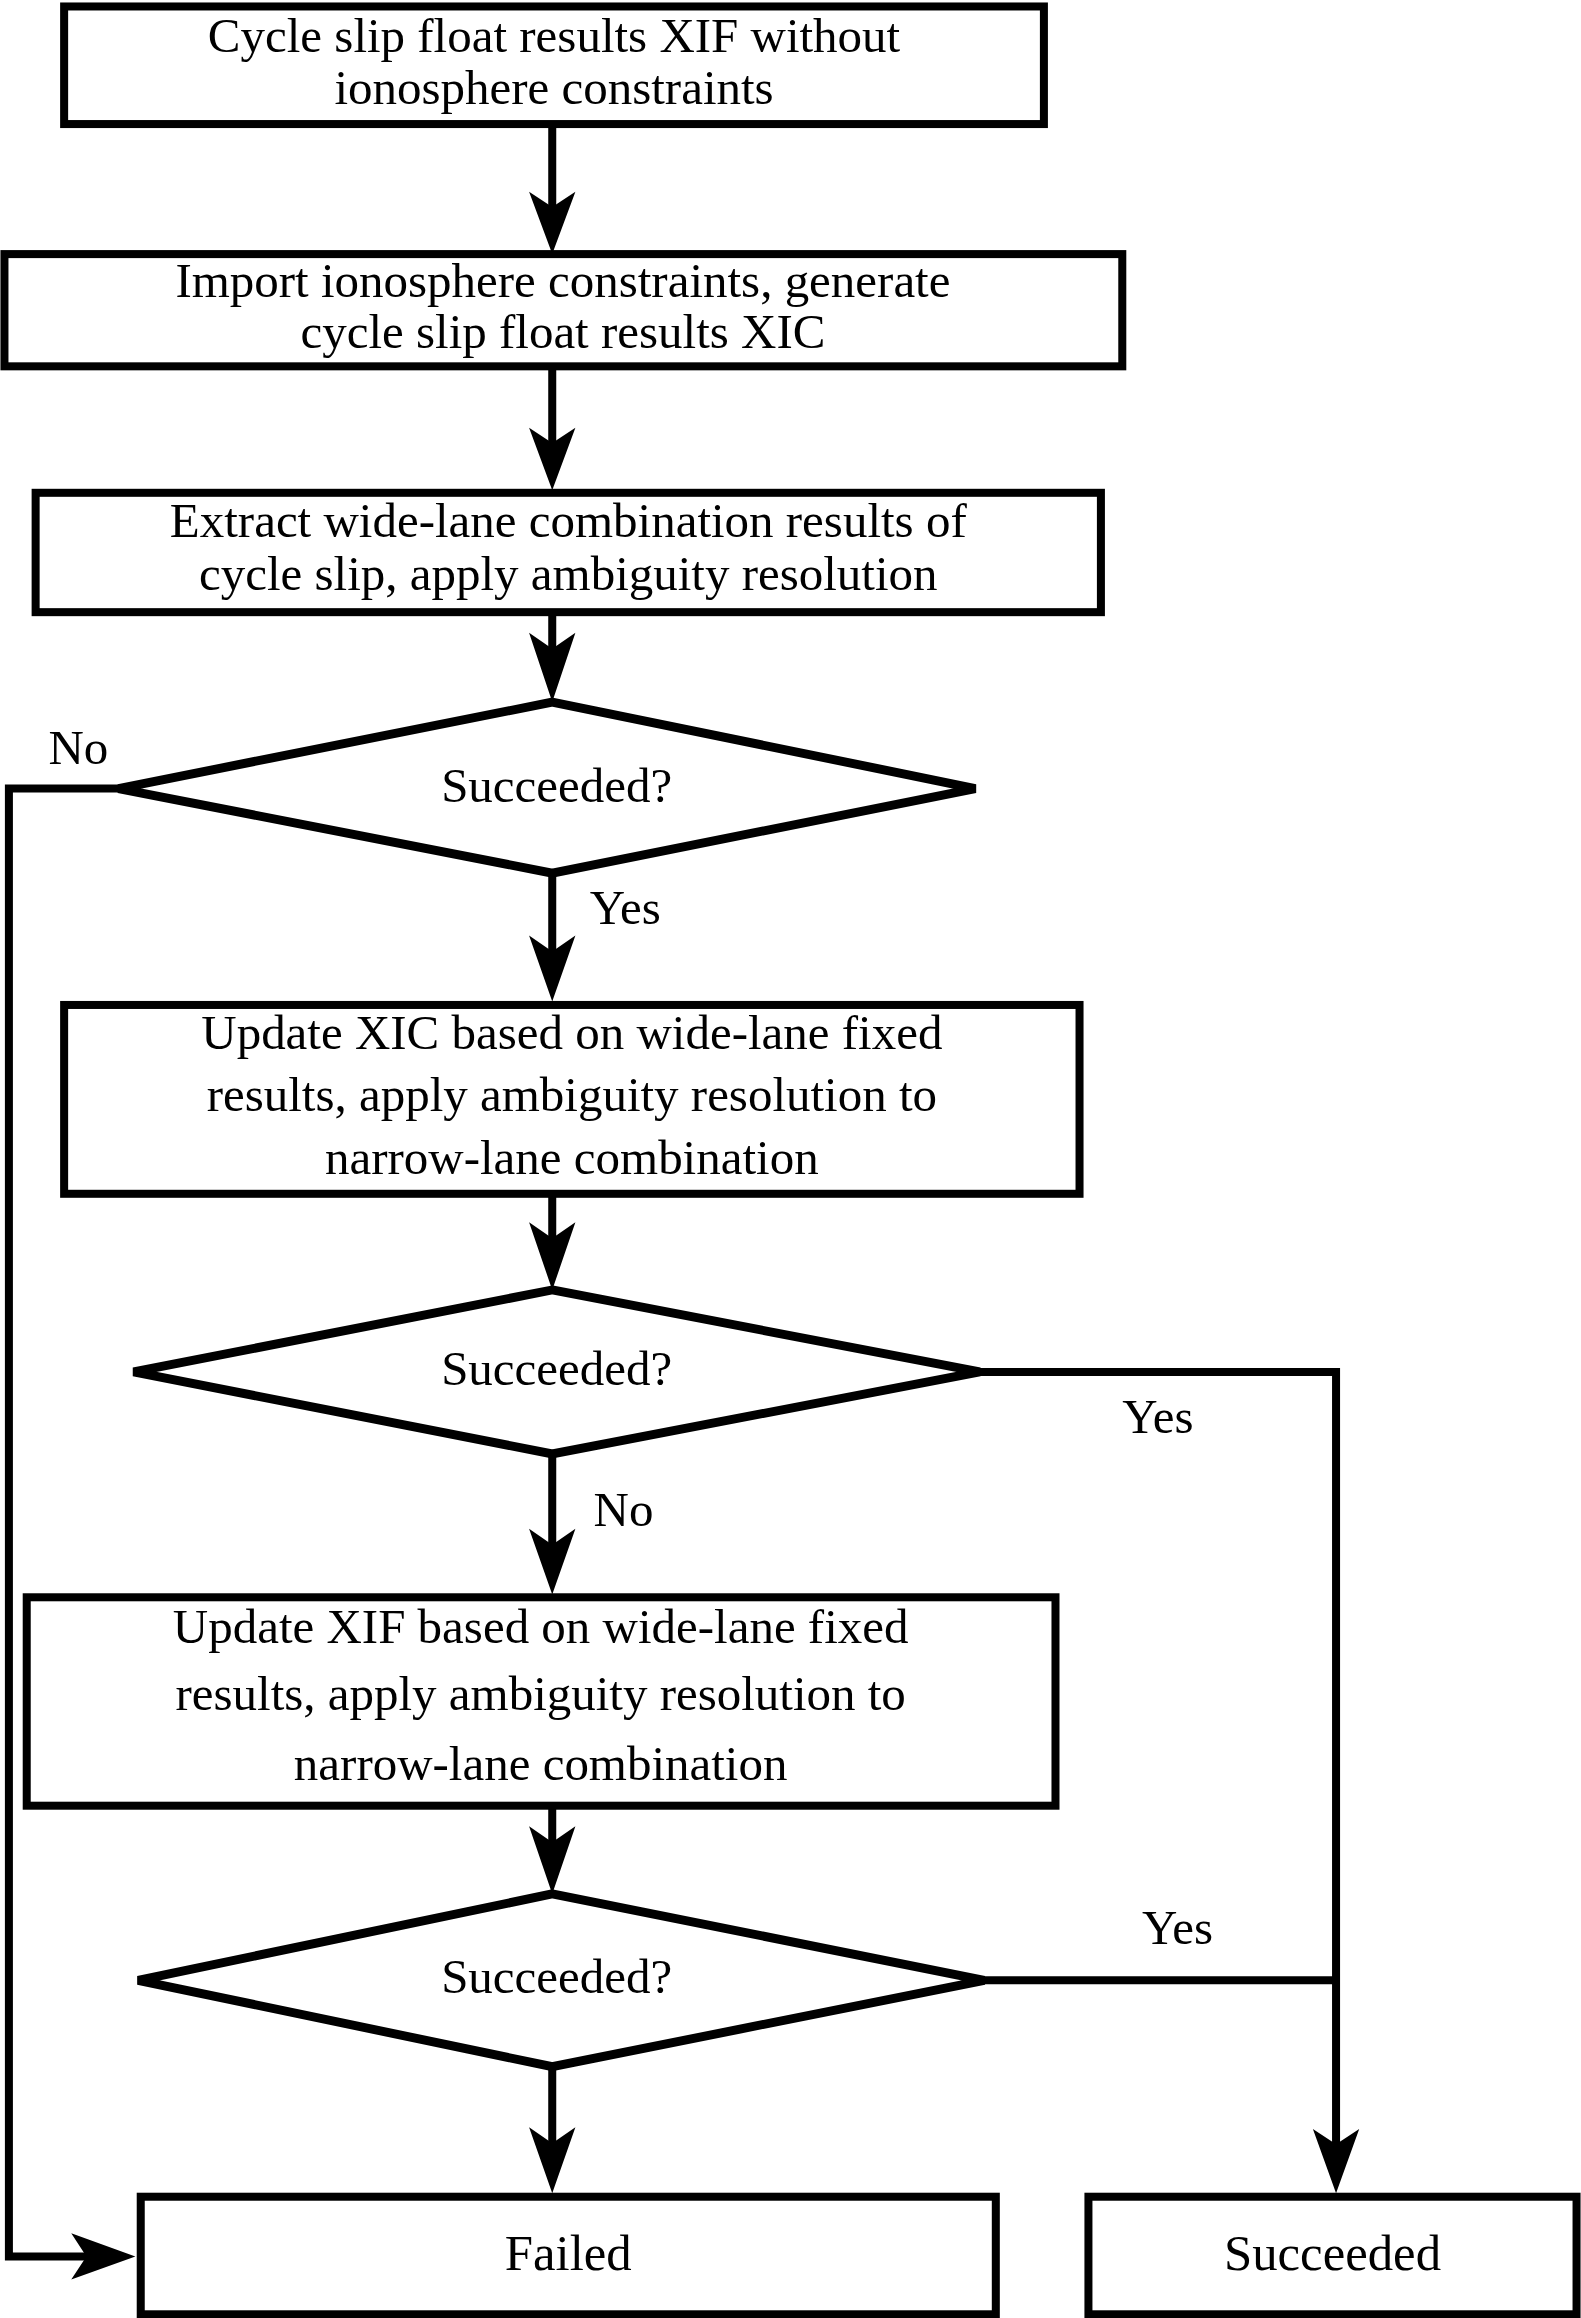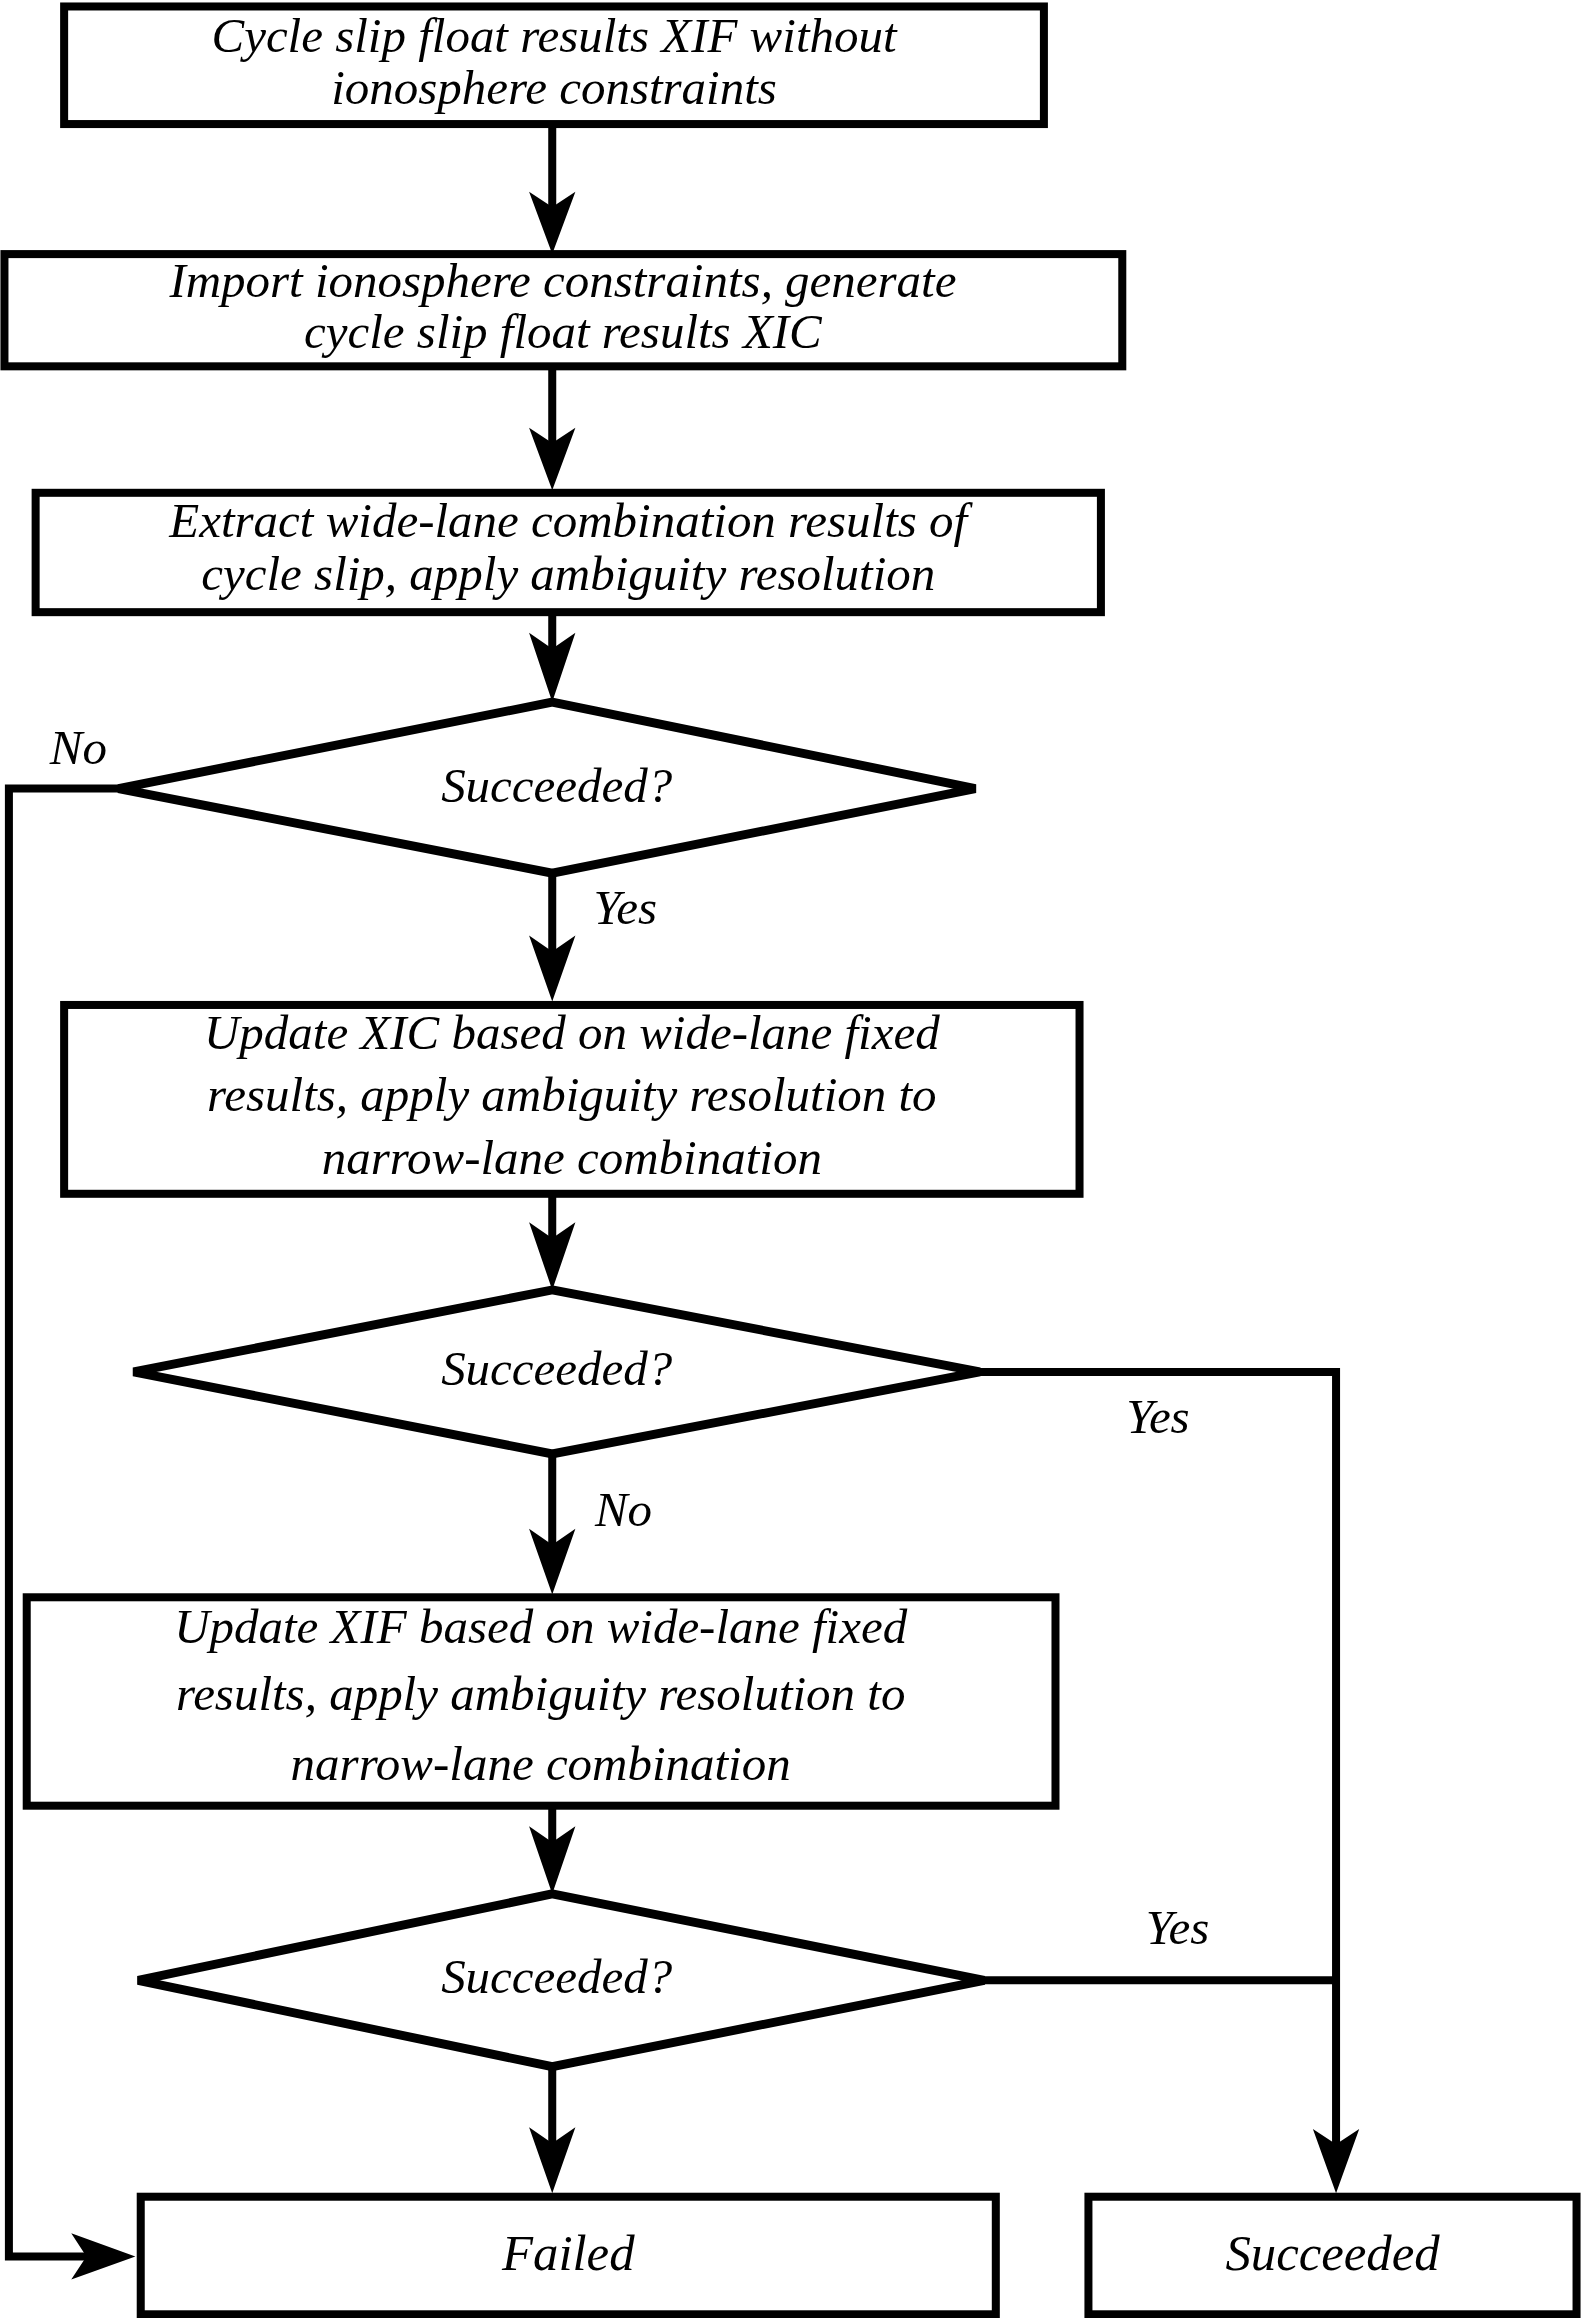--- a/index.html
+++ b/index.html
@@ -11,21 +11,20 @@
     width: 1581px;
     height: 2319px;
     font-family: "Liberation Serif", "DejaVu Serif", serif;
     overflow: hidden;
   }
   #flowchart-root {
     position: relative;
     width: 1581px;
     height: 2319px;
     background: #ffffff;
-    font-style: italic;
   }
   svg.flow-canvas {
     display: block;
     width: 1581px;
     height: 2319px;
   }
   .node-shape {
     fill: #ffffff;
     stroke: #000000;
     stroke-width: 9;

